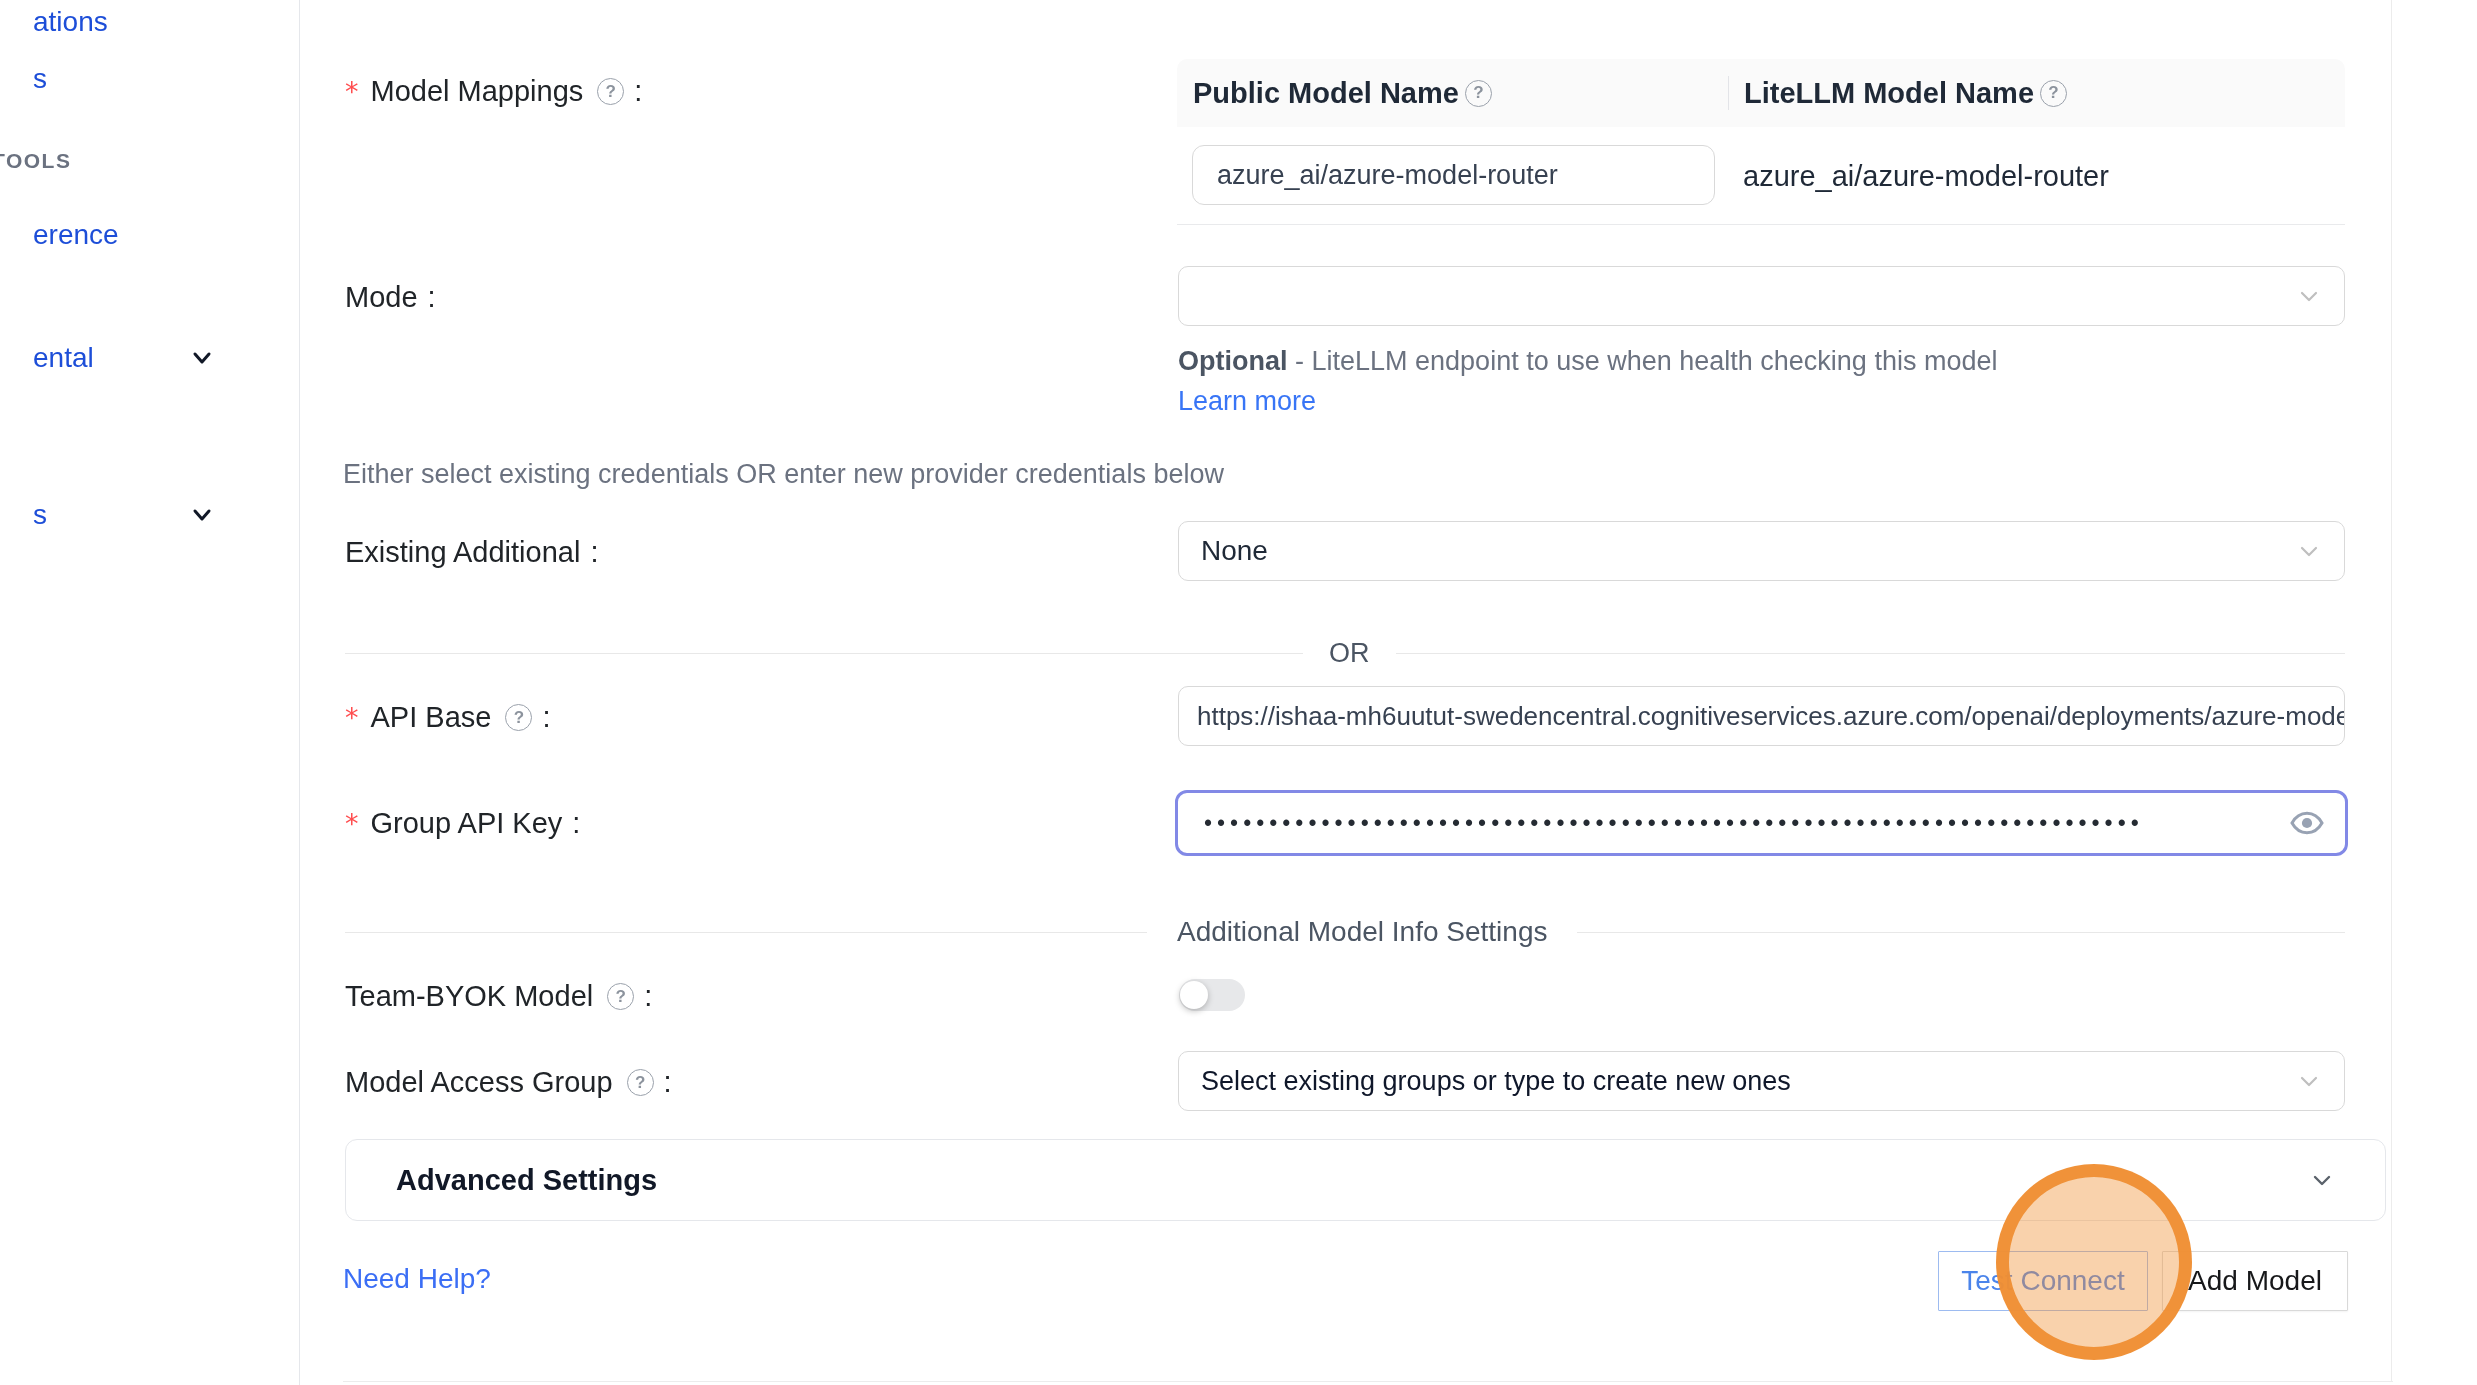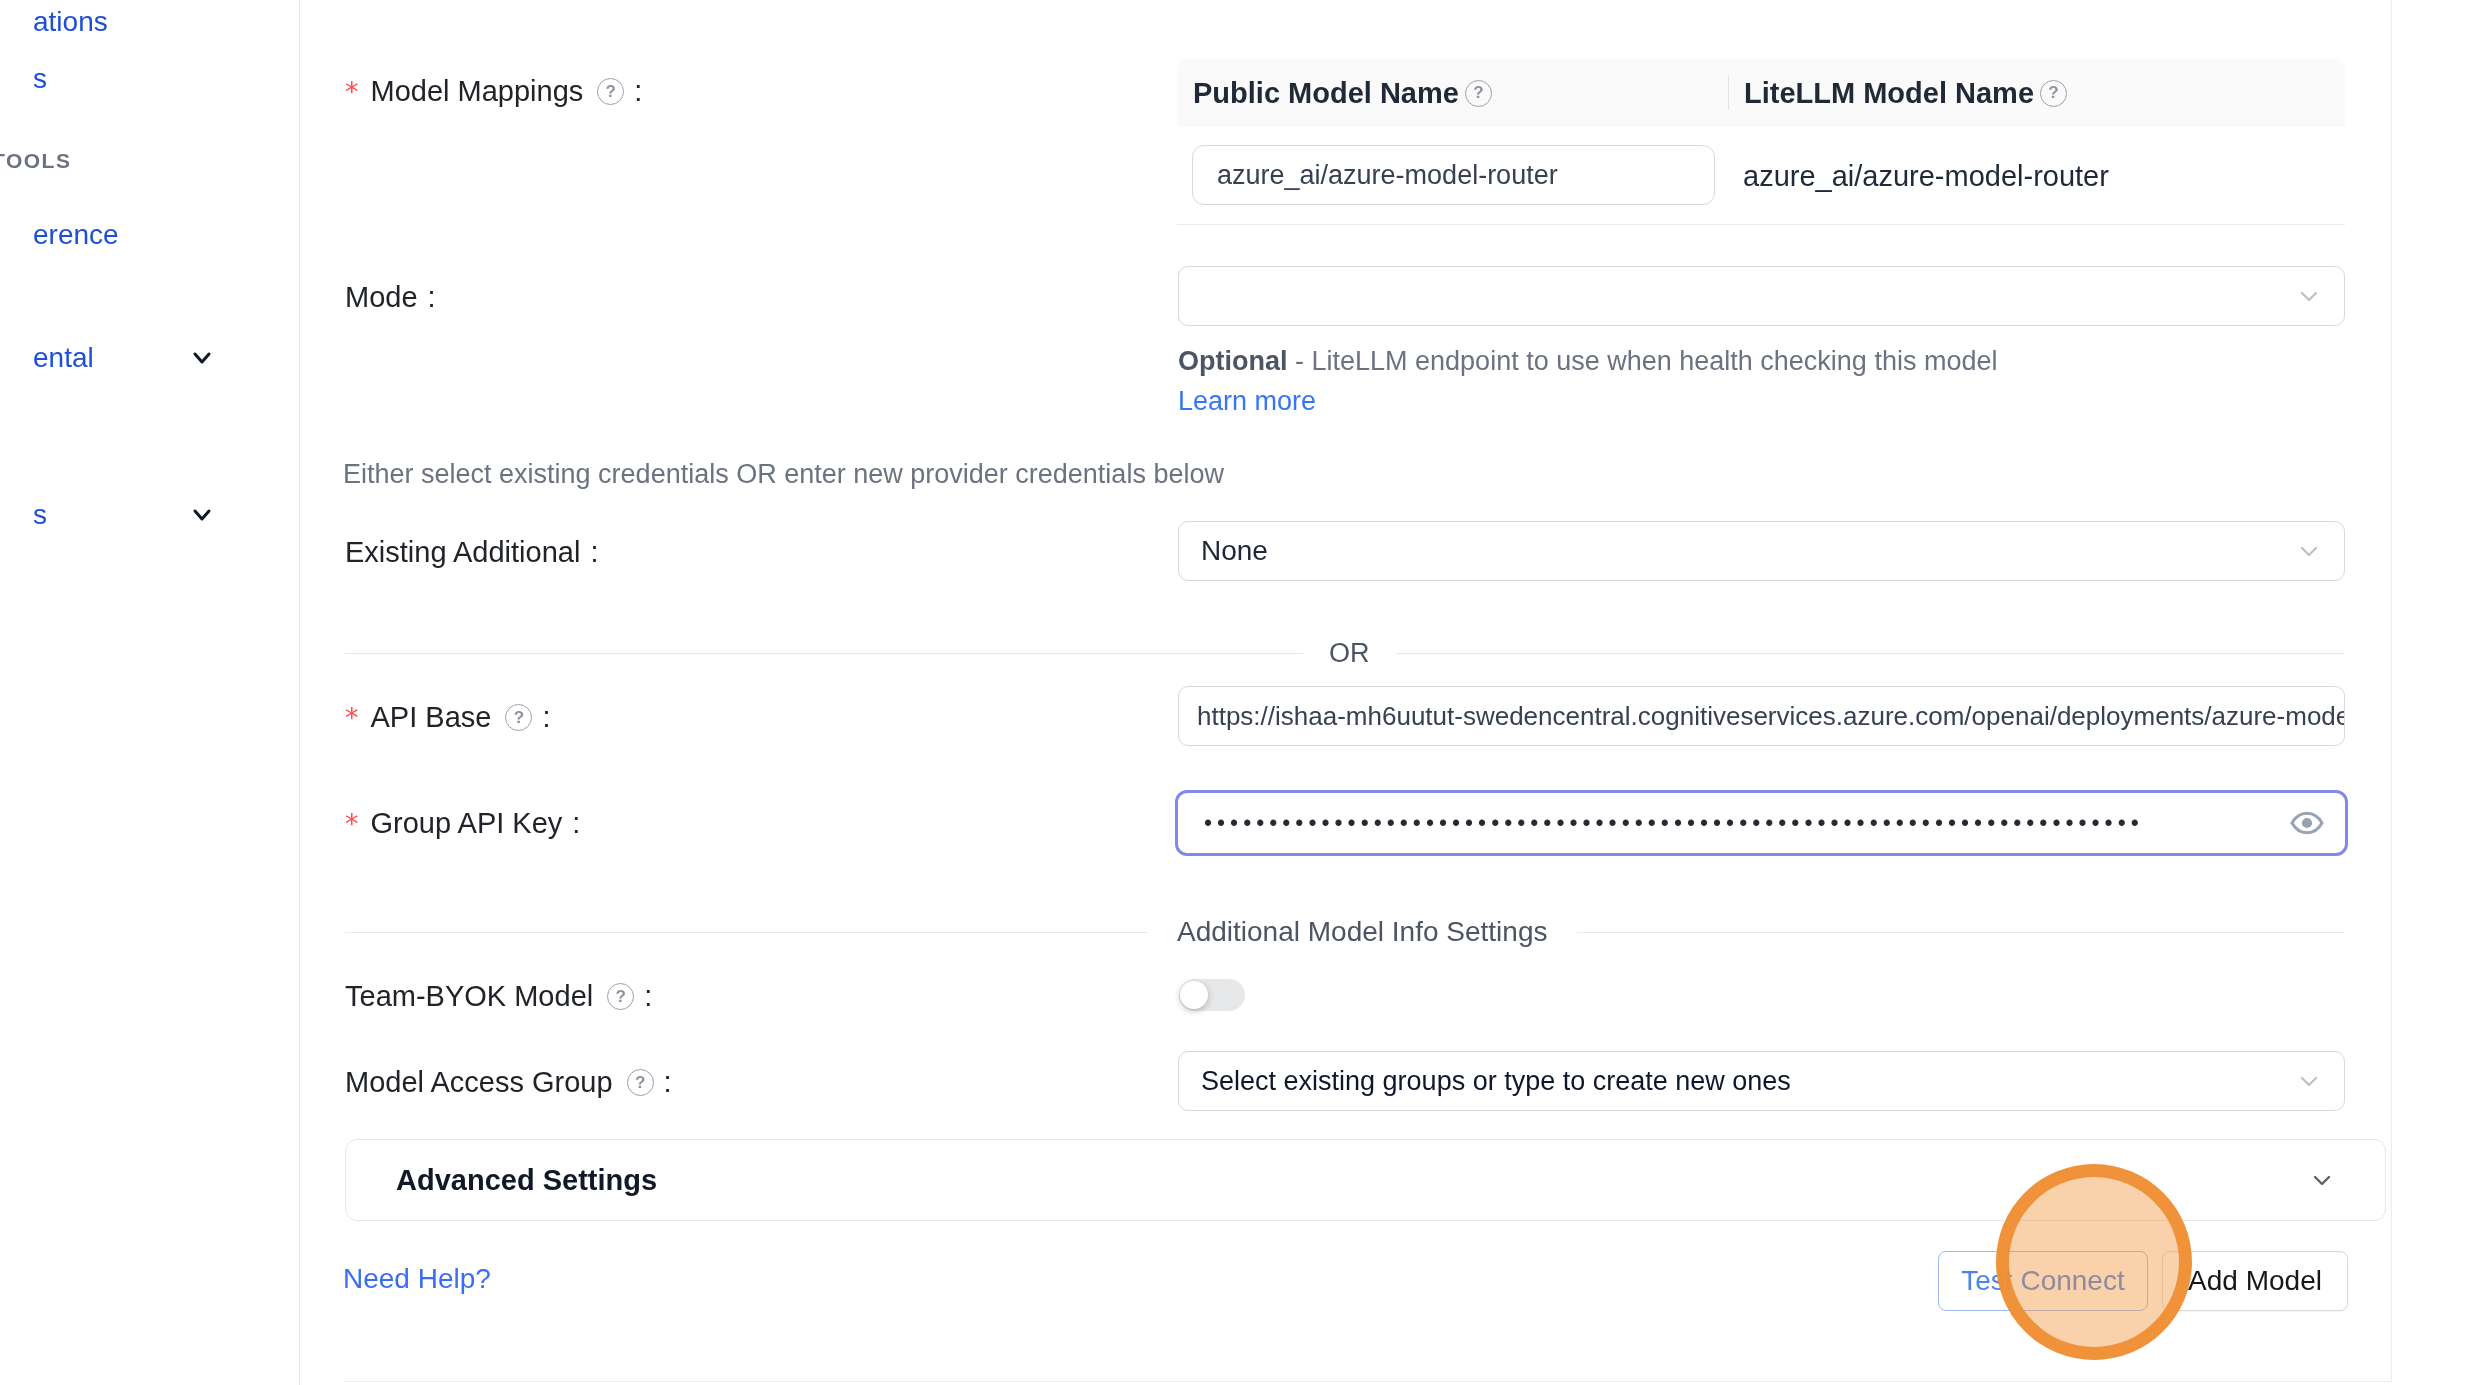--- a/index.html
+++ b/index.html
@@ -47,21 +47,21 @@
   #byok-toggle { position:absolute; left:1179px; top:979px; width:66px; height:32px; background:#e7e8ea; border-radius:16px; cursor:pointer; }
   #byok-toggle .knob { position:absolute; left:1px; top:2px; width:28px; height:28px; background:#fff; border-radius:50%; box-shadow:0 2px 6px rgba(0,0,0,0.25); }
 
   
   #advanced-card { position:absolute; left:345px; top:1139px; width:2041px; height:82px; border:1.5px solid #e5e7eb; border-radius:12px; background:#fff; display:flex; align-items:center; padding:0 48px 0 50px; cursor:pointer; }
   #advanced-card .title { font-size:29px; font-weight:700; color:#111827; }
   #advanced-card .chev { margin-left:auto; }
 
   
   #need-help { position:absolute; left:343px; top:1263px; font-size:28px; color:#3b6ef5; cursor:pointer; }
-  .btn { position:absolute; top:1251px; height:60px; border-radius:8px; background:#fff; display:flex; align-items:center; justify-content:center; font-size:28px; cursor:pointer; }
+  .btn { position:absolute; top:1251px; height:60px; border-radius:1px; background:#fff; display:flex; align-items:center; justify-content:center; font-size:28px; cursor:pointer; }
   #test-connect-btn { left:1938px; width:210px; border:1.5px solid #9dbbf0; color:#4b84ea; }
   #add-model-btn { left:2162px; width:186px; border:1.5px solid #d9d9d9; color:#17181a; box-shadow:0 1px 2px rgba(0,0,0,0.05); }
 
   
   #click-indicator { position:absolute; left:1996px; top:1164px; width:196px; height:196px; border-radius:50%; border:13px solid rgba(239,142,51,0.95); background:rgba(240,148,58,0.42); z-index:60; pointer-events:none; }
 
   
   #panel-right-border { position:absolute; left:2391px; top:0; width:0; height:1381px; border-left:1.5px solid #ececec; }
   #panel-bottom-border { position:absolute; left:343px; top:1381px; width:2050px; height:0; border-top:1.5px solid #ececec; }
 

